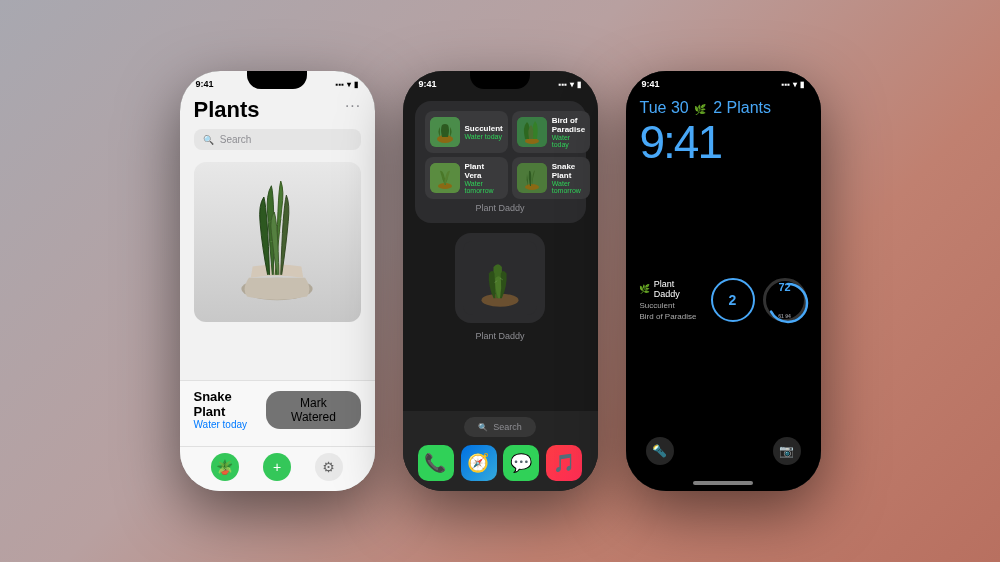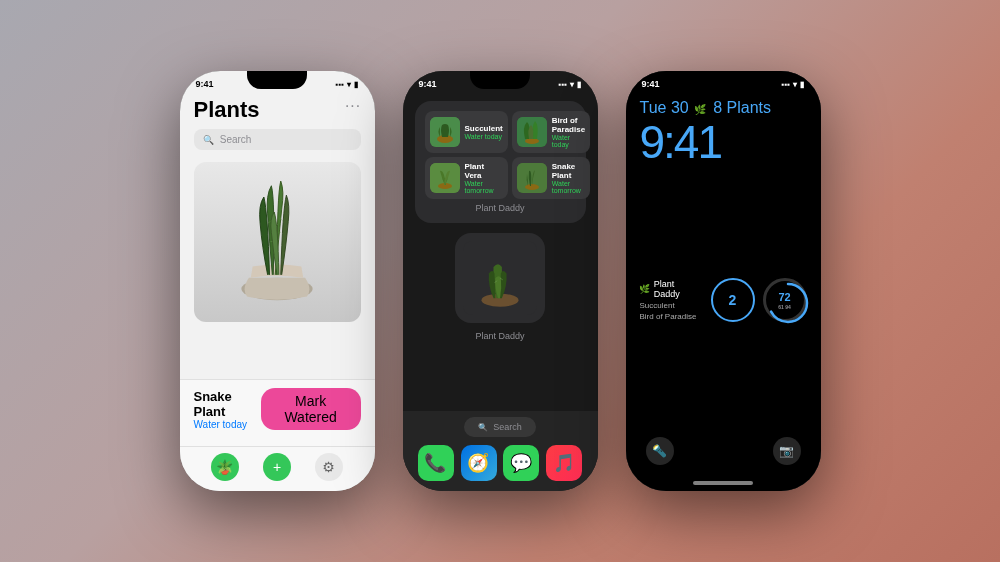--- a/index.html
+++ b/index.html
@@ -144,25 +144,25 @@
       font-weight: 600;
       color: #000;
     }
 
     .water-status {
       font-size: 10px;
       color: #007aff;
     }
 
     .mark-watered-btn {
-      background: #ec4899;
+      background: #737373;
       border: none;
       border-radius: 14px;
       padding: 5px 10px;
-      font-size: 14px;
+      font-size: 12px;
       font-weight: 500;
       color: #000;
     }
 
     .tab-bar {
       display: flex;
       justify-content: space-around;
       align-items: center;
       padding: 6px 20px 10px;
       background: rgba(248,248,248,0.95);
@@ -385,21 +385,21 @@
     }
 
     .lock-widget-gauge {
       width: 44px;
       height: 44px;
       border-radius: 50%;
       border: 3px solid #333;
       display: flex;
       flex-direction: column;
       align-items: center;
-      justify-content: center;
+      justify-content: space-between;
       font-size: 13px;
       font-weight: 600;
       color: #48a8f8;
       position: relative;
     }
 
     .lock-bottom-bar {
       margin-top: auto;
       padding: 10px 20px 16px;
       display: flex;
@@ -641,21 +641,21 @@
         <span>▪▪▪</span>
         <span>▾</span>
         <span>▮</span>
       </div>
     </div>
 
     <div class="lock-time-area">
       <div style="display:flex;align-items:center;gap:6px;">
         <span class="lock-date">Tue 30</span>
         <span style="font-size:10px;color:#48a8f8;">🌿</span>
-        <span class="lock-date">8 Plants</span>
+        <span class="lock-date">2 Plants</span>
       </div>
       <div class="lock-time">9:41</div>
     </div>
 
     <div class="lock-widgets">
       <div class="lock-widget-text">
         <div class="lw-title">
           <span>🌿</span>
           <span>Plant Daddy</span>
         </div>

